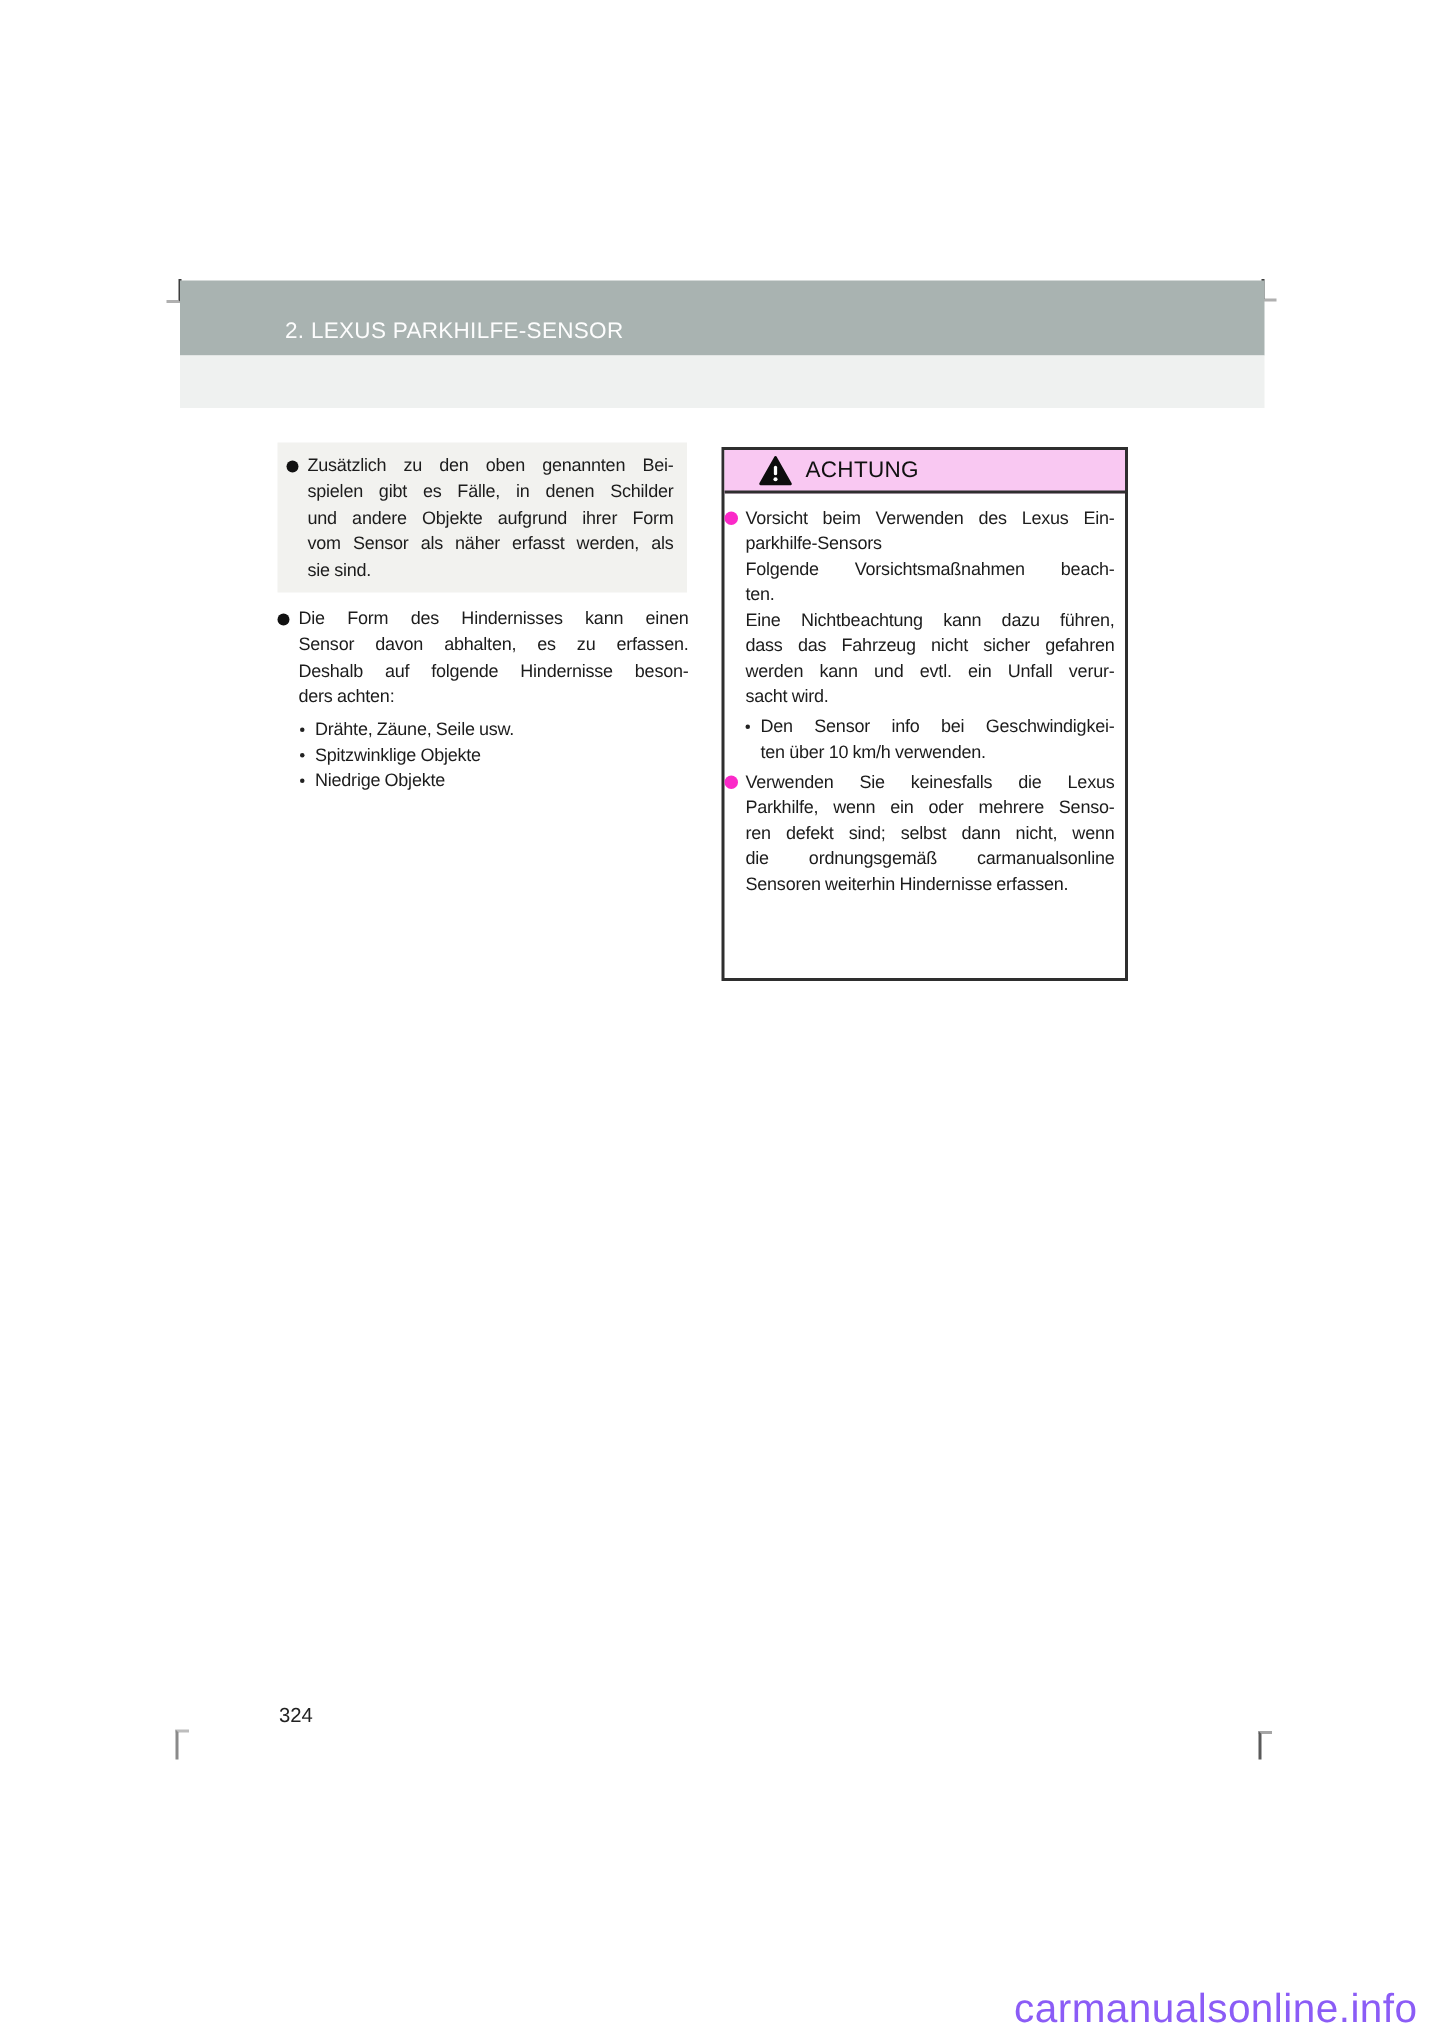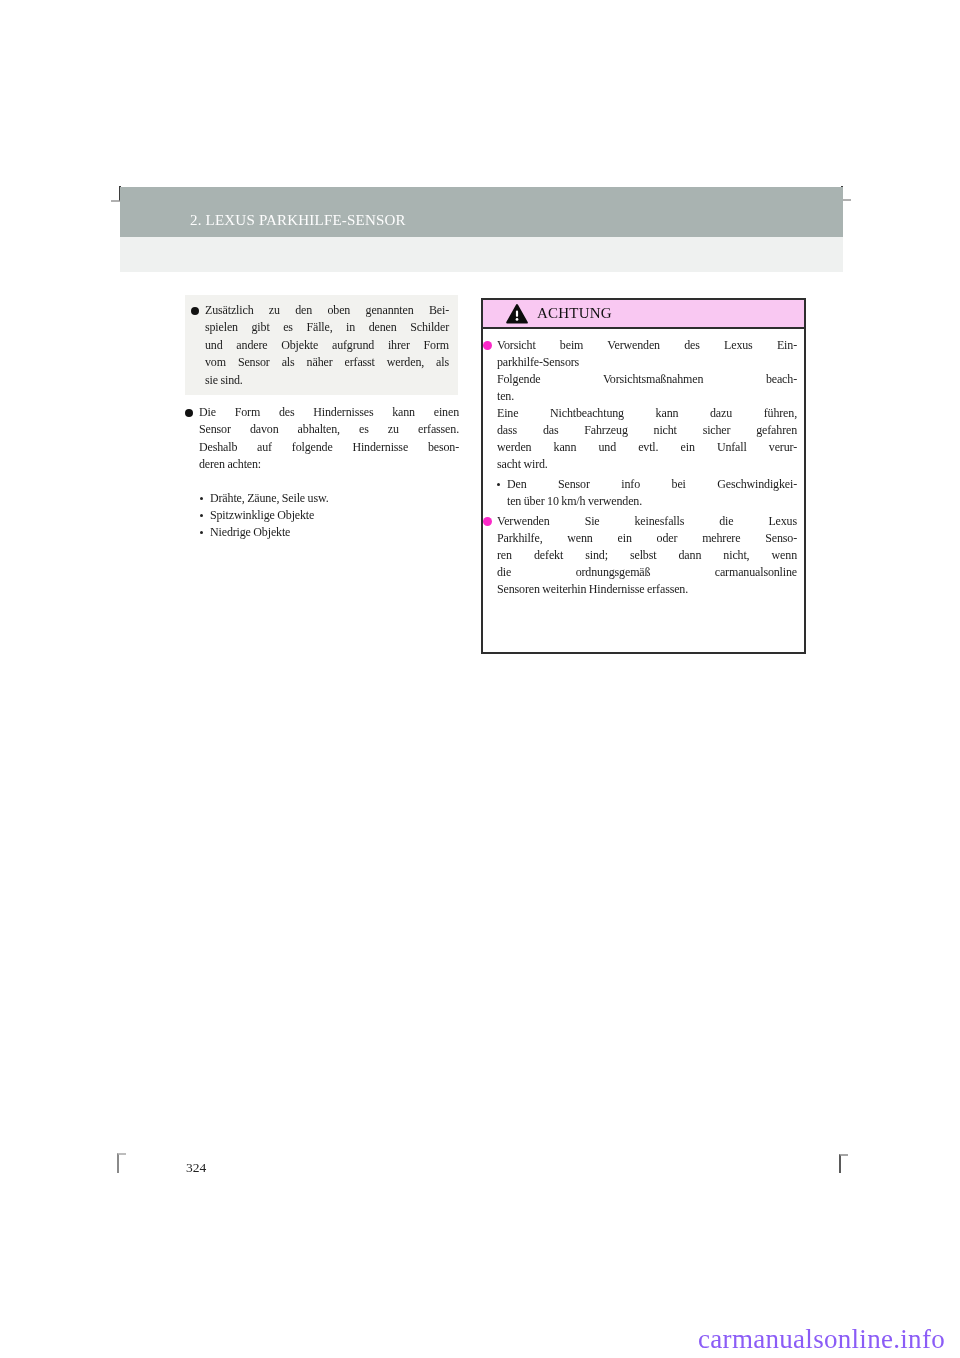--- a/index.html
+++ b/index.html
@@ -1,18 +1,18 @@
 <!DOCTYPE html>
 <html><head>
 <meta charset="utf-8">
 <style>
   html,body { margin:0; padding:0; background:#ffffff; }
   .page {
     position:relative; width:960px; height:1358px; background:#ffffff;
-    font-family:Liberation Serif, serif; color:#1c1c1c; overflow:hidden;
+    font-family:Liberation Sans, sans-serif; color:#1c1c1c; overflow:hidden;
   }
 
   
   .crop { position:absolute; }
   .crop-tl { left:111px; top:186px; width:8px; height:14px;
              border-right:2px solid #3d3d3d; border-bottom:2px solid #b0b0b0; }
   .crop-tr { left:841px; top:186px; width:8px; height:13px;
              border-left:2px solid #3d3d3d; border-bottom:2px solid #b0b0b0; }
   .crop-bl { left:117px; top:1153px; width:7px; height:18px;
              border-left:2px solid #8a8a8a; border-top:2px solid #bdbdbd; }
@@ -46,44 +46,44 @@
 
   
   .col-left {
     position:absolute; left:185px; top:295px; width:274px;
     font-size:12px; line-height:17.4px; letter-spacing:-0.15px; word-spacing:-0.3px;
   }
   .note-box {
     background:#f2f2ef; box-sizing:border-box; width:273px; min-height:100px;
     padding:7px 9px 6px 6px; margin-bottom:9px;
   }
-  .sub-list { margin-left:15px; margin-top:16px; }
+  .sub-list { margin-left:15px; margin-top:4px; }
 
   
   .caution-box {
-    position:absolute; left:481px; top:298px; width:325px; height:356px;
+    position:absolute; left:481px; top:298px; width:271px; height:356px;
     border:2px solid #2e2e2e; box-sizing:border-box; background:#ffffff;
   }
   .caution-header {
     height:29px; background:#f9c8f2; border-bottom:2px solid #2e2e2e;
     display:flex; align-items:center; padding-left:23px; box-sizing:border-box;
   }
   .caution-header .warn-ic { display:flex; margin-right:9px; }
   .caution-header .ctitle { font-size:15px; color:#111; letter-spacing:0.2px; }
   .caution-body {
     padding:8px 7px 0 0; font-size:12px; line-height:17px;
     letter-spacing:-0.15px; word-spacing:-0.3px;
   }
   .caution-body .blk { margin-bottom:3px; }
   .cdot { flex:0 0 14px; width:14px; padding-top:4px; box-sizing:border-box; }
   .cdot i { display:block; width:9px; height:9px; border-radius:50%; background:#fb29c8; }
   .c-sub { margin-left:14px; }
 
   
-  .page-number { position:absolute; left:186px; top:1160px; font-size:13.5px; color:#222; }
+  .page-number { position:absolute; left:186px; top:1136px; font-size:13.5px; color:#222; }
   .watermark {
     position:absolute; right:15px; top:1324px; font-size:27px; color:#8b5cf6;
     letter-spacing:0.3px;
   }
 </style>
 </head>
 <body>
 
 <div class="page">
 
@@ -115,21 +115,21 @@
     </div>
 
     <div class="b-row">
       <span class="dot">
           <i></i>
         </span>
       <div class="tlines">
           <div class="tline">Die Form des Hindernisses kann einen</div>
           <div class="tline">Sensor davon abhalten, es zu erfassen.</div>
           <div class="tline">Deshalb auf folgende Hindernisse beson-</div>
-          <div class="tline tend">deren achten:</div>
+          <div class="tline tend">ders achten:</div>
         </div>
     </div>
 
     <div class="sub-list">
       <div class="b-row">
         <span class="subdot">
             <i></i>
           </span>
         <div class="tlines">
             <div class="tline tend">Drähte, Zäune, Seile usw.</div>

